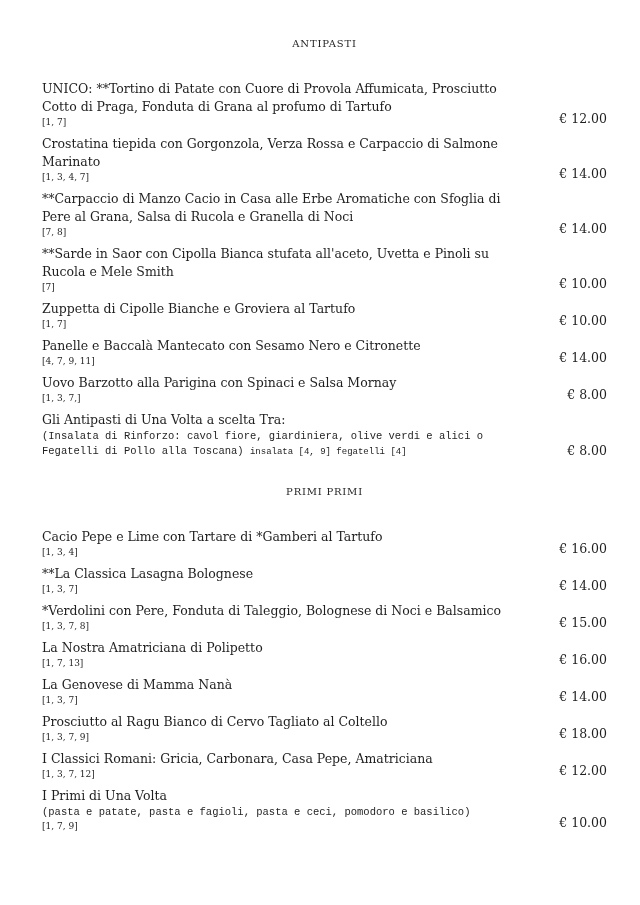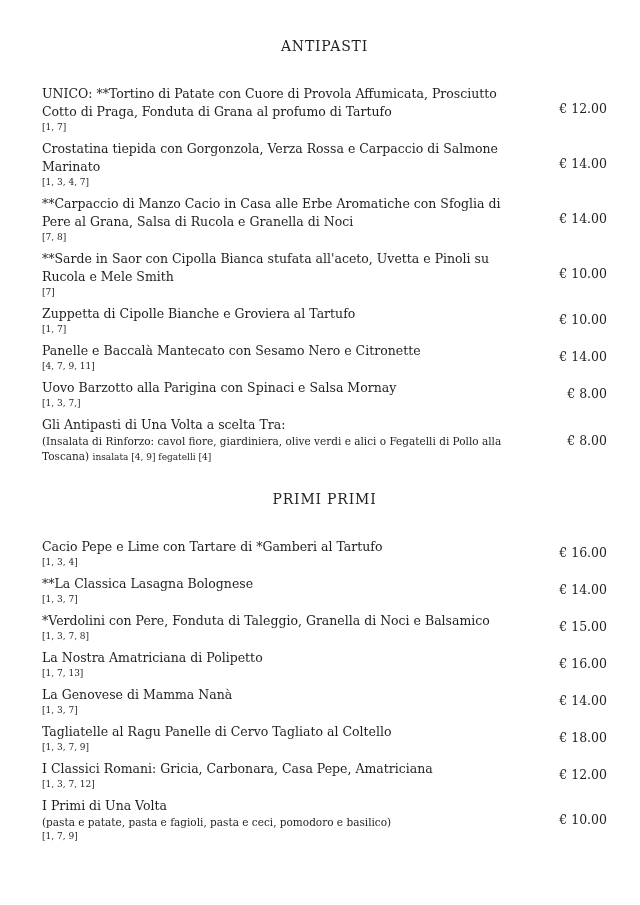--- a/index.html
+++ b/index.html
@@ -18,45 +18,46 @@
     box-sizing: border-box;
     width: 640px;
     height: 905px;
     padding: 38px 33px 20px 42px;
     background: #ffffff;
   }
   .menu-section + .menu-section {
     margin-top: 26px;
   }
   .section-title {
-    font-size: 14px;
+    font-size: 10px;
     font-weight: normal;
     letter-spacing: 0.8px;
     text-align: center;
     margin: 0 0 31px 0;
     color: #1f1f1f;
   }
   .menu-item {
     display: flex;
-    align-items: center;
+    align-items: flex-end;
     justify-content: space-between;
     margin-bottom: 7px;
   }
   .item-left {
     width: 472px;
   }
   .item-name {
     font-size: 12.5px;
     line-height: 18px;
     color: #1f1f1f;
   }
   .item-desc {
     font-size: 10.5px;
     line-height: 15px;
     color: #1f1f1f;
+    font-family: Liberation Mono, monospace;
   }
   .item-note {
     font-size: 9px;
     color: #1f1f1f;
   }
   .item-allergens {
     font-size: 9px;
     line-height: 12px;
     color: #1f1f1f;
   }
@@ -170,21 +171,21 @@
     <div class="item-left">
       <div class="item-name">**La Classica Lasagna Bolognese</div>
 
       <div class="item-allergens">[1, 3, 7]</div>
     </div>
     <div class="item-price">€ 14.00</div>
   </div>
 
   <div class="menu-item">
     <div class="item-left">
-      <div class="item-name">*Verdolini con Pere, Fonduta di Taleggio, Granella di Noci e Balsamico</div>
+      <div class="item-name">*Verdolini con Pere, Fonduta di Taleggio, Bolognese di Noci e Balsamico</div>
 
       <div class="item-allergens">[1, 3, 7, 8]</div>
     </div>
     <div class="item-price">€ 15.00</div>
   </div>
 
   <div class="menu-item">
     <div class="item-left">
       <div class="item-name">La Nostra Amatriciana di Polipetto</div>
 
@@ -197,21 +198,21 @@
     <div class="item-left">
       <div class="item-name">La Genovese di Mamma Nanà</div>
 
       <div class="item-allergens">[1, 3, 7]</div>
     </div>
     <div class="item-price">€ 14.00</div>
   </div>
 
   <div class="menu-item">
     <div class="item-left">
-      <div class="item-name">Tagliatelle al Ragu Panelle di Cervo Tagliato al Coltello</div>
+      <div class="item-name">Prosciutto al Ragu Bianco di Cervo Tagliato al Coltello</div>
 
       <div class="item-allergens">[1, 3, 7, 9]</div>
     </div>
     <div class="item-price">€ 18.00</div>
   </div>
 
   <div class="menu-item">
     <div class="item-left">
       <div class="item-name">I Classici Romani: Gricia, Carbonara, Casa Pepe, Amatriciana</div>
 

